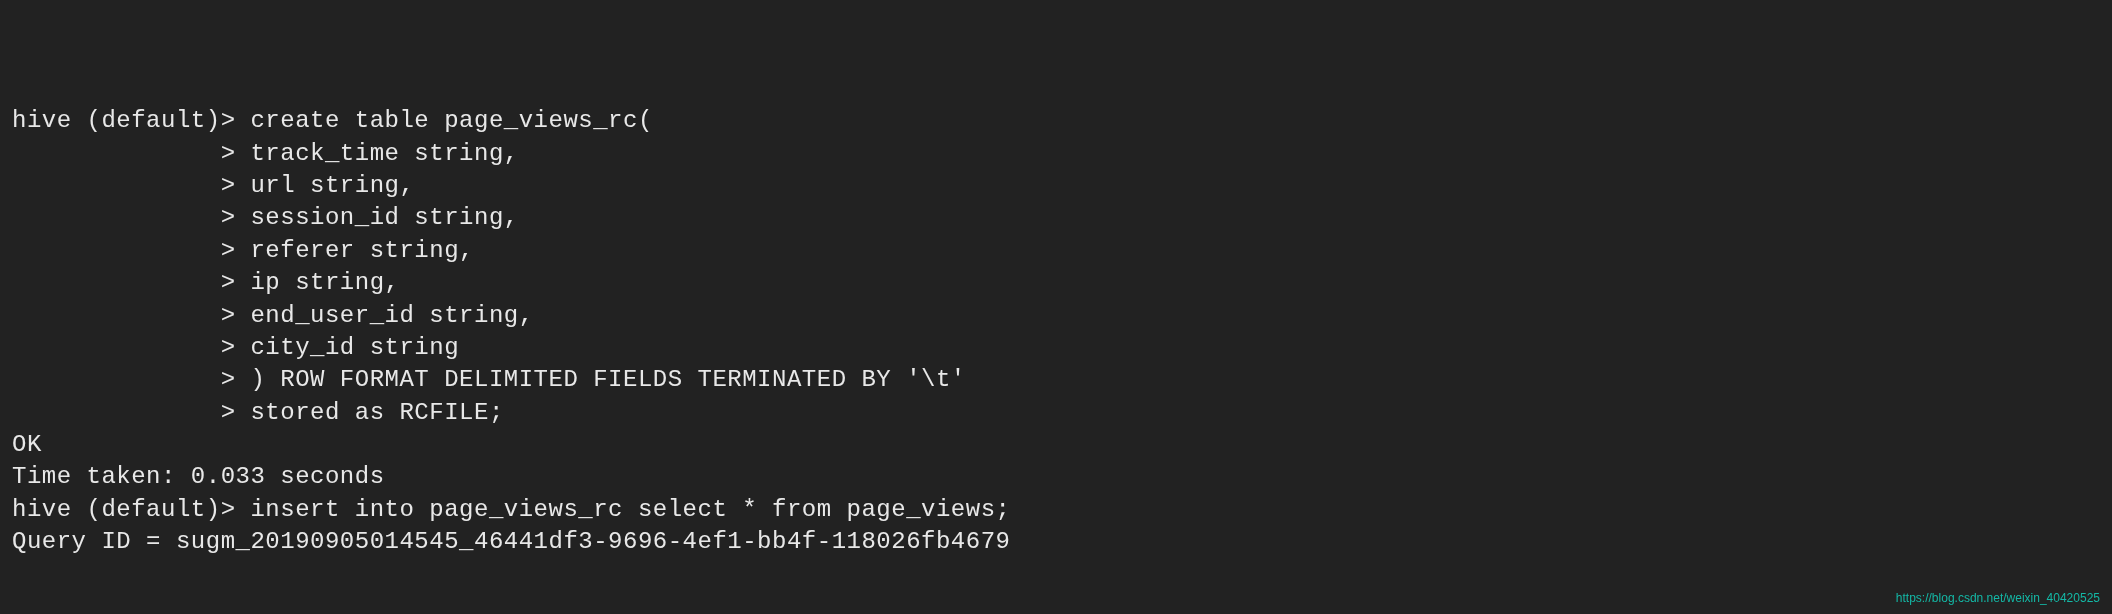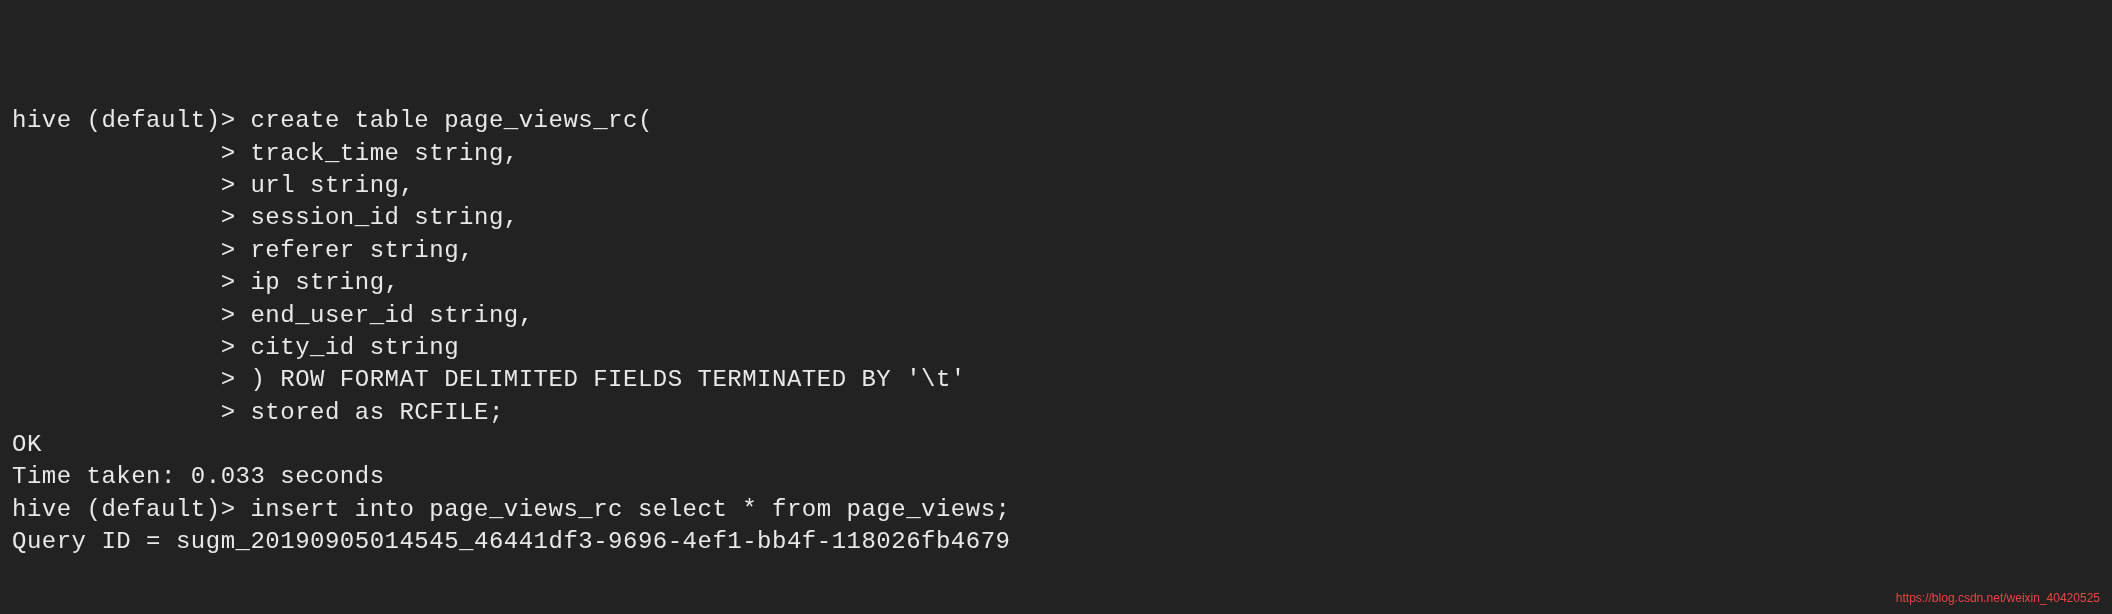--- a/index.html
+++ b/index.html
@@ -11,21 +11,21 @@
       font-size: 24px;
       line-height: 1.35;
       white-space: pre;
       letter-spacing: 0.5px;
     }
     .watermark {
       position: fixed;
       right: 12px;
       bottom: 8px;
       font-size: 12px;
-      color: #ef4444;
+      color: #14b8a6;
       font-family: Arial, sans-serif;
       letter-spacing: normal;
     }
   </style>
 </head>
 <body>
 
 
 <div><div>hive (default)&gt; create table page_views_rc(</div><div>              &gt; track_time string,</div><div>              &gt; url string,</div><div>              &gt; session_id string,</div><div>              &gt; referer string,</div><div>              &gt; ip string,</div><div>              &gt; end_user_id string,</div><div>              &gt; city_id string</div><div>              &gt; ) ROW FORMAT DELIMITED FIELDS TERMINATED BY '\t'</div><div>              &gt; stored as RCFILE;</div><div>OK</div><div>Time taken: 0.033 seconds</div><div>hive (default)&gt; insert into page_views_rc select * from page_views;</div><div>Query ID = sugm_20190905014545_46441df3-9696-4ef1-bb4f-118026fb4679</div></div>
 <div class="watermark">https://blog.csdn.net/weixin_40420525</div>

